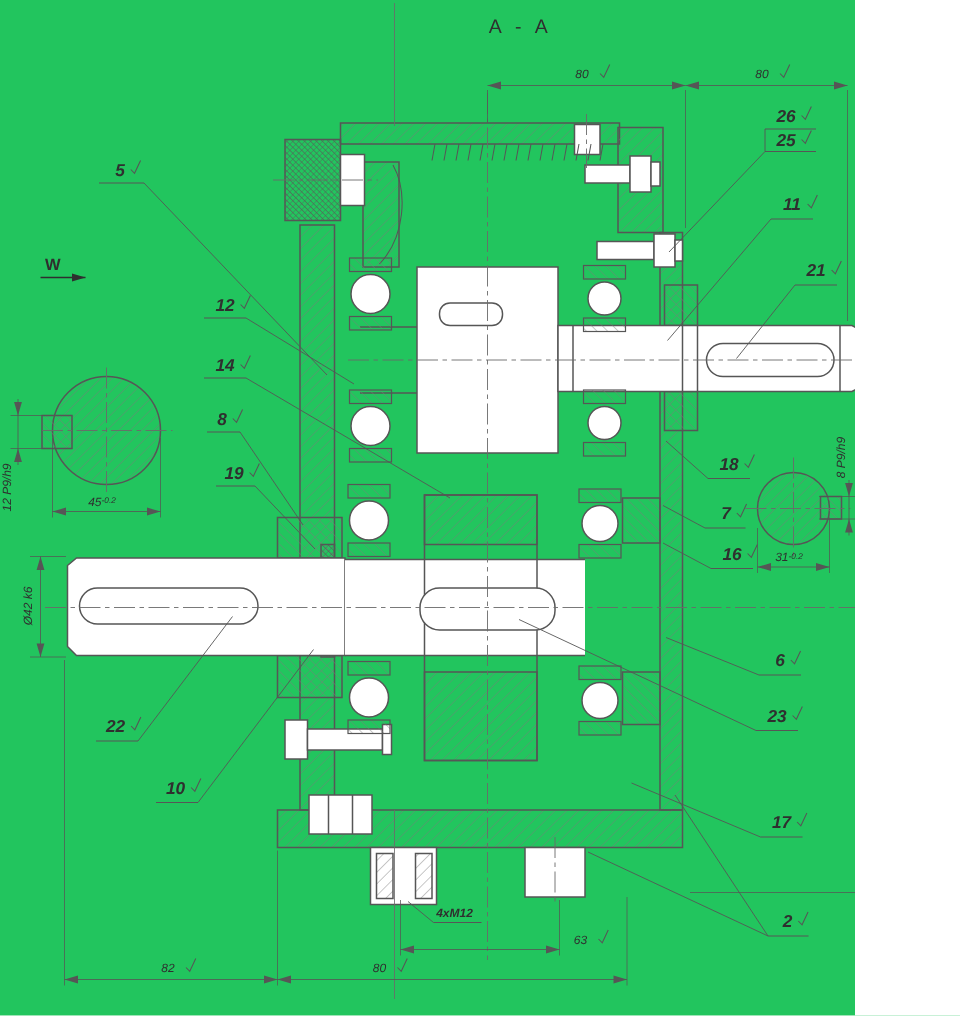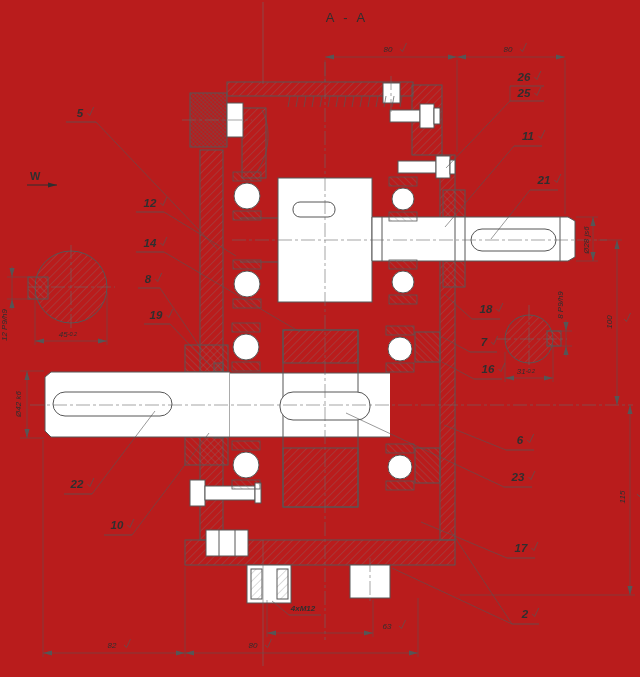--- a/index.html
+++ b/index.html
@@ -1,16 +1,16 @@
 <!DOCTYPE html>
 <html><head>
 <meta charset="utf-8">
 <style>
   html,body{margin:0;padding:0;background:#ffffff}
-  .stage{position:relative;width:640px;height:677px;background:#b91c1c;
+  .stage{position:relative;width:570px;height:677px;background:#22c55e;
          font-family:"Liberation Sans",sans-serif;overflow:hidden}
   svg{position:absolute;left:0;top:0}
   .ttl{font:400 13px "Liberation Sans",sans-serif;fill:#2f2f2f;letter-spacing:3px}
   .wlbl{font:700 11px "Liberation Sans",sans-serif;fill:#2f2f2f}
   .lbl{font:italic 700 11.5px "Liberation Sans",sans-serif;fill:#2f2f2f}
   .dim{font:italic 400 8px "Liberation Sans",sans-serif;fill:#2f2f2f}
   .note{font:italic 700 8px "Liberation Sans",sans-serif;fill:#2f2f2f}
 </style>
 </head>
 <body>

